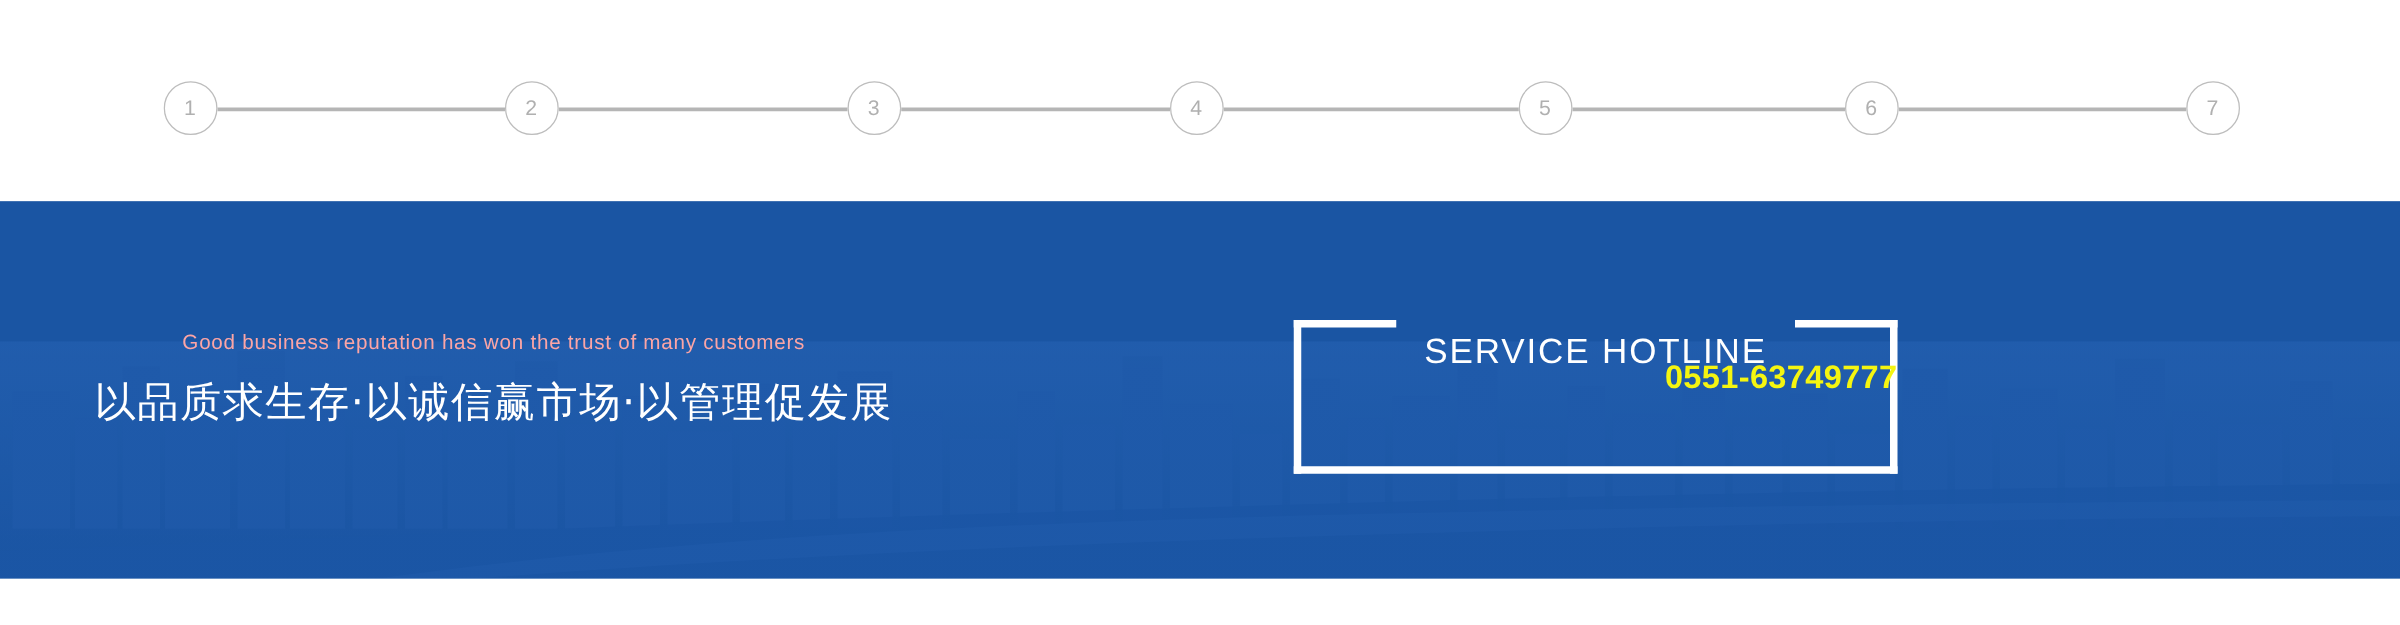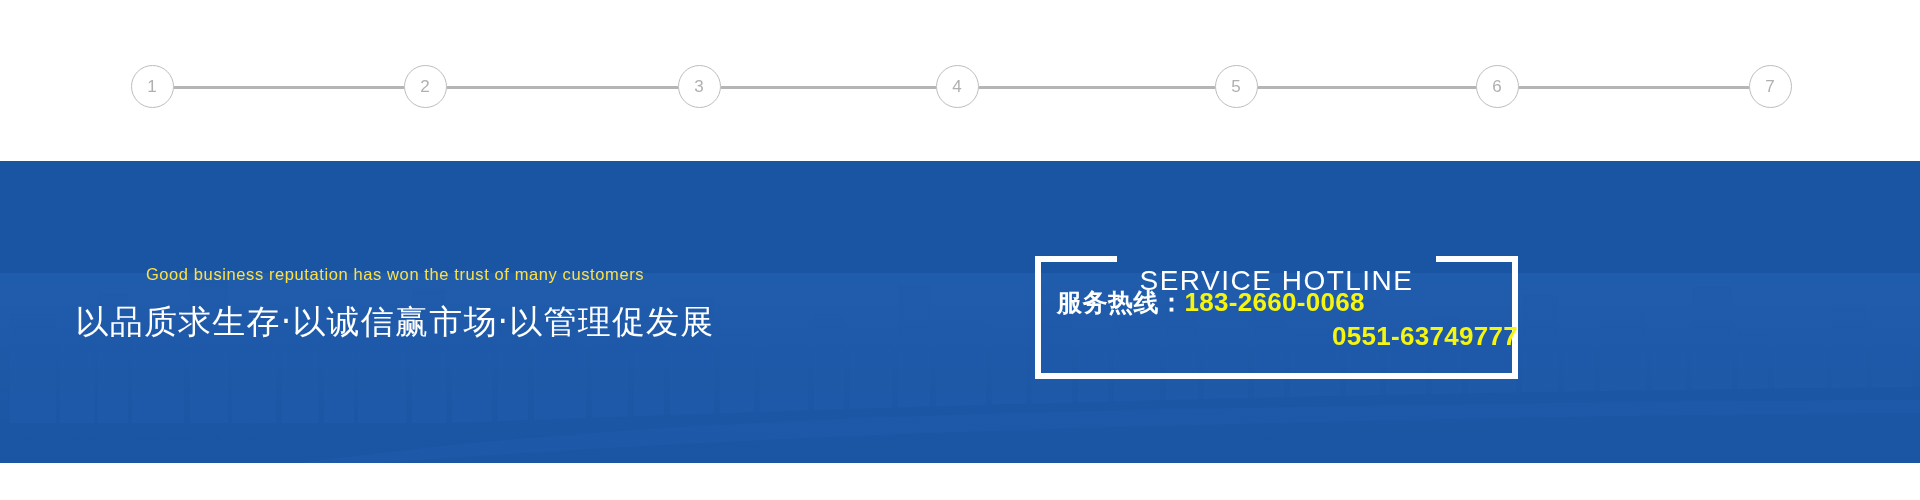--- a/index.html
+++ b/index.html
@@ -45,21 +45,21 @@
     background:linear-gradient(180deg, rgba(26,85,163,0.55) 0%, rgba(26,85,163,0.30) 45%, rgba(26,85,163,0.45) 100%);
   }
 
   
   .slogan {
     position:absolute; left:0; top:0; width:1000px; height:302px;
     display:flex; flex-direction:column; align-items:center;
     justify-content:center; padding-right:210px;
   }
   .slogan-en {
-    color:#fde047; font-size:16.5px; letter-spacing:0.6px;
+    color:#fca5a5; font-size:16.5px; letter-spacing:0.6px;
     white-space:nowrap; margin-bottom:16px; font-weight:400;
   }
   .slogan-cn-main {
     color:#ffffff; font-size:33px; font-weight:400; letter-spacing:1.2px;
     white-space:nowrap; margin-bottom:14px;
     font-family:"DejaVu Sans","Liberation Sans",sans-serif;
   }
   .slogan-cn-sub {
     color:#f2f5fa; font-size:17px; font-weight:400; letter-spacing:0.8px;
     white-space:nowrap;
@@ -192,24 +192,20 @@
     <div class="hotline">
       <div class="hl-border-left"></div>
       <div class="hl-border-right"></div>
       <div class="hl-border-bottom"></div>
       <div class="hl-border-top-l"></div>
       <div class="hl-border-top-r"></div>
 
       <div class="hl-title">SERVICE  HOTLINE</div>
 
       <div class="hl-rows">
-        <div class="hl-row">
-          <span class="hl-label">服务热线：</span>
-          <span class="hl-number">183-2660-0068</span>
-        </div>
         <div class="hl-row hl-row-indent">
           <span class="hl-number">0551-63749777</span>
         </div>
       </div>
     </div>
   </div>
 
   <div class="footer-white"></div>
 </div>
 

